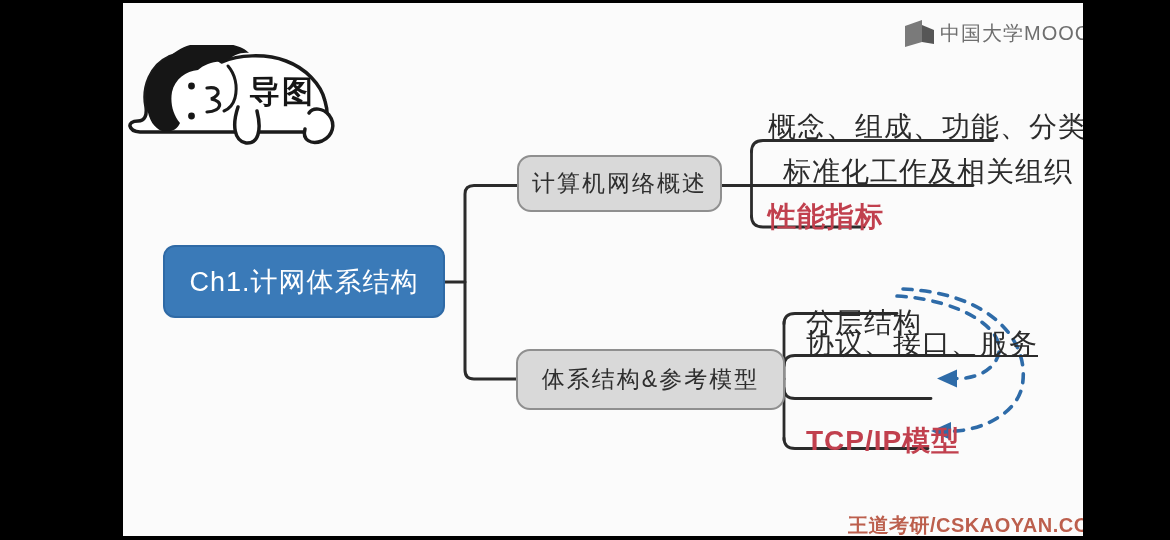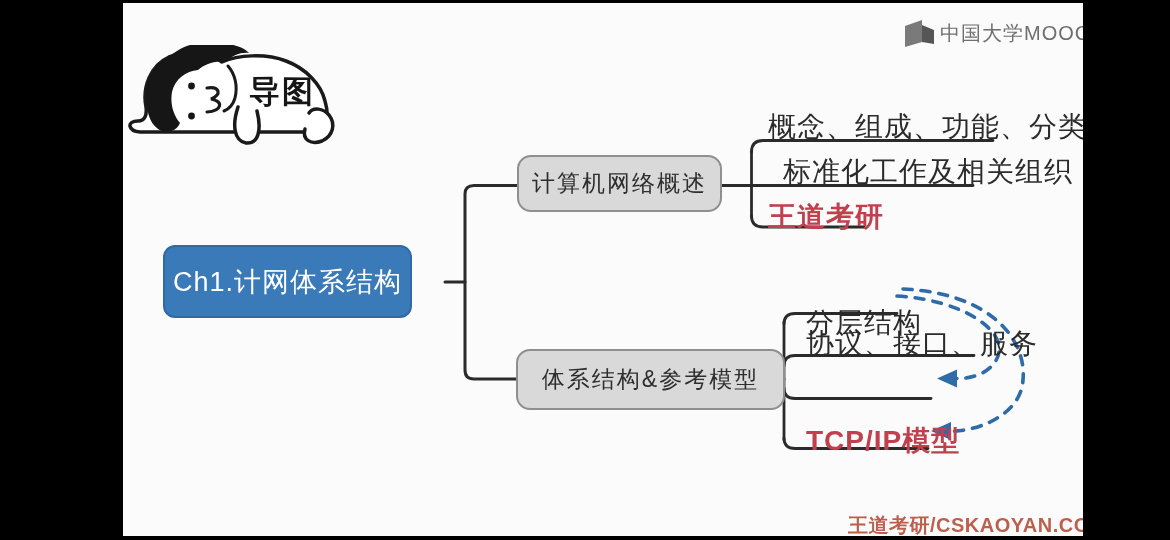--- a/index.html
+++ b/index.html
@@ -18,21 +18,21 @@
   #lines { position:absolute; left:0; top:0; width:1170px; height:540px; pointer-events:none; }
   .line  { fill:none; stroke:#2b2b2b; stroke-width:3; stroke-linecap:round; }
   .uline { fill:none; stroke:#2b2b2b; stroke-width:2.8; stroke-linecap:round; }
   .arrow { fill:none; stroke:#2e6ba8; stroke-width:3.6; stroke-linecap:round; stroke-dasharray:9 9; }
 
   .topic {
     position:absolute; display:flex; align-items:center; justify-content:center;
     text-align:center;
   }
   #root-topic {
-    left:163px; top:245px; width:249px; height:73px;
+    left:163px; top:245px; width:282px; height:73px;
     background:#3a7ab8; border:2px solid #2f6aa6; border-radius:12px;
     color:#fff; font-size:27px; font-weight:500; letter-spacing:1px;
   }
   .branch-topic {
     background:#d9d9d9; border:2px solid #8f8f8f; border-radius:14px;
     color:#2e2e2e; font-size:23px; font-weight:500; letter-spacing:2px;
   }
   #branch-overview { left:517px; top:155px; width:205px; height:57px; }
   #branch-arch     { left:516px; top:349px; width:269px; height:61px; }
 
@@ -106,22 +106,22 @@
   </div>
 
   <div class="topic" id="root-topic">Ch1.计网体系结构</div>
 
   <div class="topic branch-topic" id="branch-overview">计算机网络概述</div>
 
   <div class="topic branch-topic" id="branch-arch">体系结构&amp;参考模型</div>
 
   <div class="leaf" style="left:768px; top:108px;">概念、组成、功能、分类</div>
   <div class="leaf" style="left:768px; top:153px;margin-left:15px;">标准化工作及相关组织</div>
-  <div class="leaf em" style="left:768px; top:198px;">王道考研</div>
+  <div class="leaf em" style="left:768px; top:198px;">性能指标</div>
 
   <div class="leaf" style="left:806px; top:283px;margin-top:21px;">分层结构</div>
-  <div class="leaf" style="left:806px; top:325px;">协议、接口、服务</div>
+  <div class="leaf" style="left:806px; top:325px;text-decoration:underline;">协议、接口、服务</div>
   <div class="leaf em" style="left:806px; top:422px;">TCP/IP模型</div>
 
   <div id="watermark">王道考研/CSKAOYAN.COM</div>
 
   <div class="bar" id="bar-right"></div>
 </div>
 
 </body></html>

